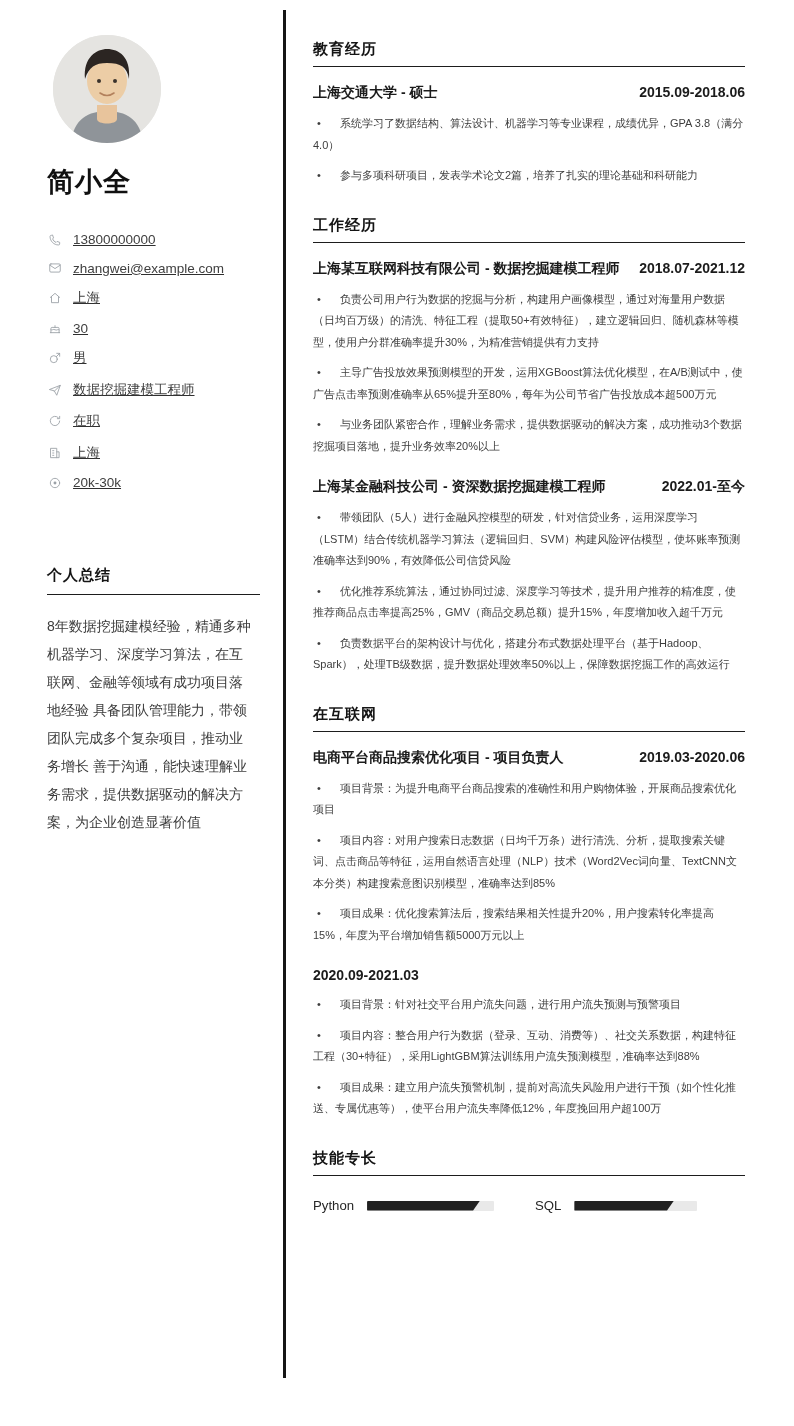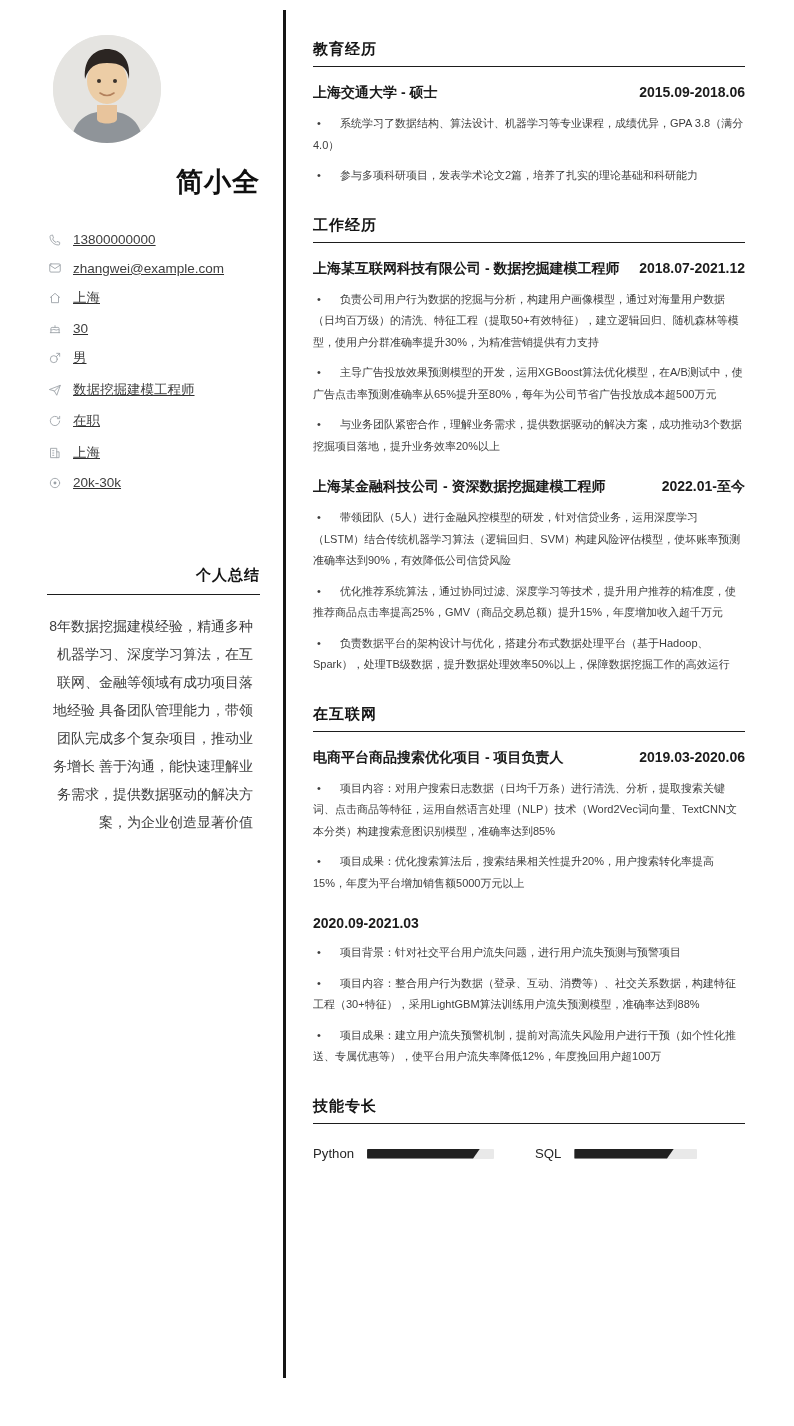--- a/index.html
+++ b/index.html
@@ -7,21 +7,21 @@
   body {
     width:794px; height:1426px; position:relative; overflow:hidden;
     font-family:"Liberation Sans","DejaVu Sans",sans-serif;
     color:#2f2f2f;
   }
 
   
   .v-divider { position:absolute; left:283px; top:10px; width:3px; height:1368px; background:#161616; }
 
   
-  .sidebar { position:absolute; left:47px; top:35px; width:213px;text-align:right; }
+  .sidebar { position:absolute; left:47px; top:35px; width:213px; }
   .photo-wrap { width:108px; height:108px; border-radius:50%; overflow:hidden; margin-left:6px; background:#e7e6e3; }
   .photo-wrap svg { display:block; width:100%; height:100%; }
   .name { margin-top:21px; font-size:27px; font-weight:700; color:#101010; letter-spacing:1px; }
   .contact { margin-top:32px; list-style:none;text-decoration:underline; }
   .contact li { display:flex; align-items:center; margin-bottom:13.5px; font-size:13.5px; color:#404040; }
   .contact li:last-child { margin-bottom:0; }
   .c-icon { width:15px; height:15px; margin-right:11px; flex:0 0 15px; display:inline-flex; align-items:center; justify-content:center; }
   .c-icon svg { width:14px; height:14px; stroke:#9aa0a6; fill:none; stroke-width:1.5; stroke-linecap:round; stroke-linejoin:round; }
 
   .summary { position:absolute; top:531px; left:0; width:100%; }
@@ -212,20 +212,21 @@
 
   <section class="section">
     <div class="section-head">在互联网</div>
 
     <div class="entry">
       <div class="entry-head">
         <span>电商平台商品搜索优化项目 - 项目负责人</span>
         <span class="entry-date">2019.03-2020.06</span>
       </div>
       <ul class="bullets">
+        <li><span class="dot">•</span><span>项目背景：为提升电商平台商品搜索的准确性和用户购物体验，开展商品搜索优化项目</span></li>
         <li><span class="dot">•</span><span>项目内容：对用户搜索日志数据（日均千万条）进行清洗、分析，提取搜索关键词、点击商品等特征，运用自然语言处理（NLP）技术（Word2Vec词向量、TextCNN文本分类）构建搜索意图识别模型，准确率达到85%</span></li>
         <li><span class="dot">•</span><span>项目成果：优化搜索算法后，搜索结果相关性提升20%，用户搜索转化率提高15%，年度为平台增加销售额5000万元以上</span></li>
       </ul>
     </div>
 
     <div class="entry" style="margin-top:21px">
       <div class="entry-head">
         <span class="entry-date">2020.09-2021.03</span>
       </div>
       <ul class="bullets">

